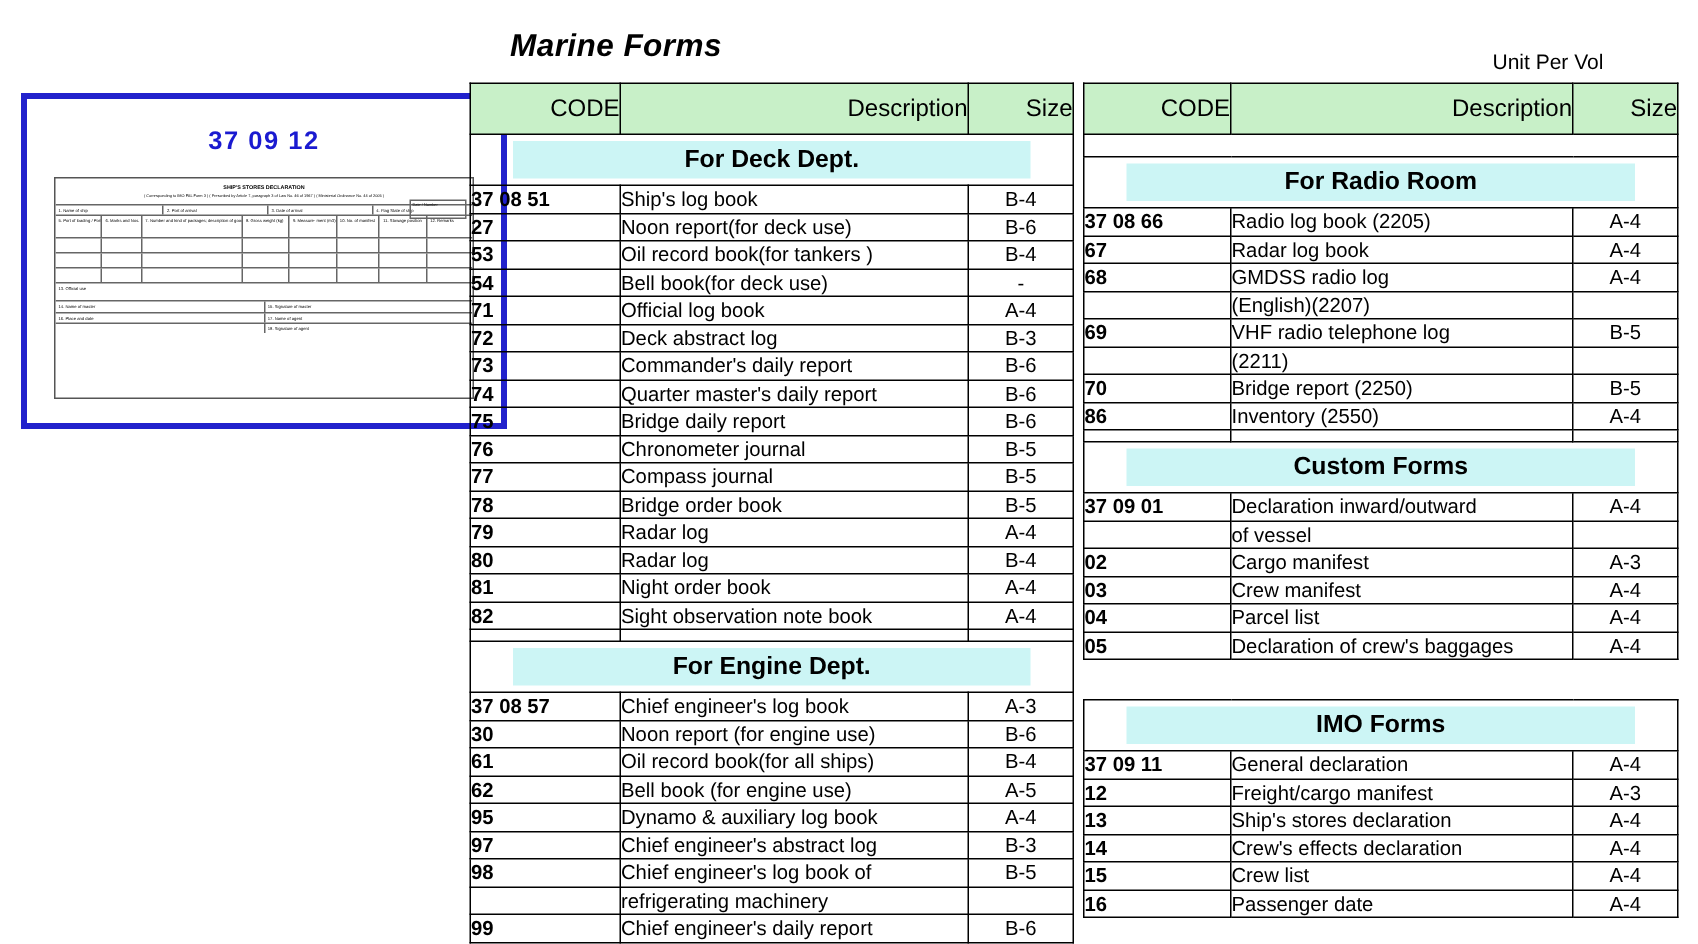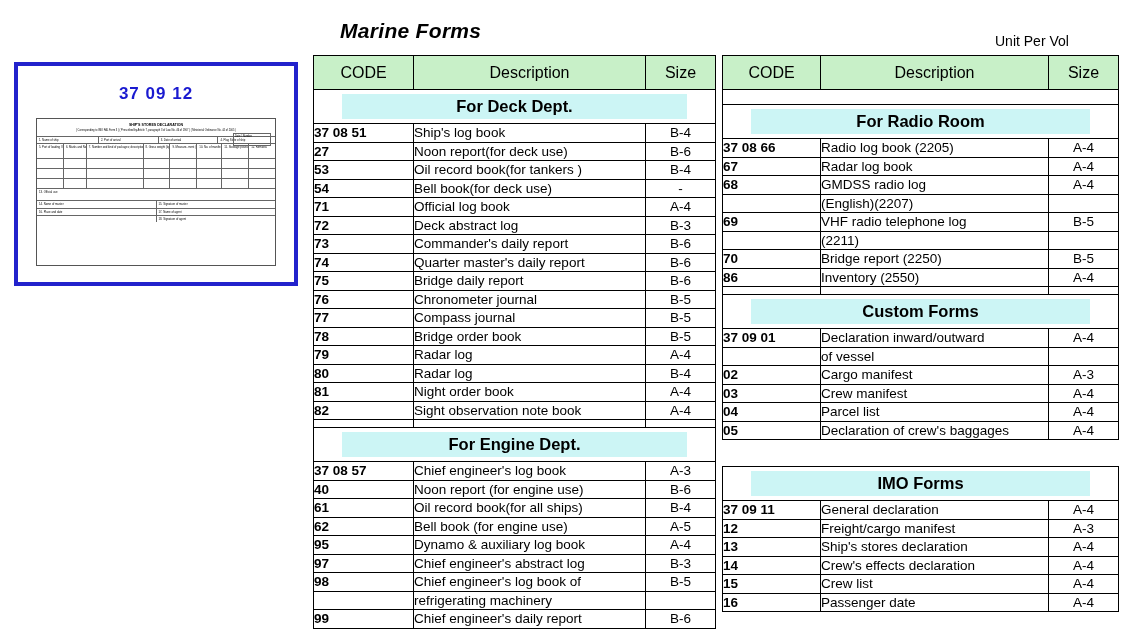--- a/index.html
+++ b/index.html
@@ -14,21 +14,21 @@
     color: #000000;
     position: relative;
     overflow: hidden;
   }
 
   
   .product-panel {
     position: absolute;
     left: 14px;
     top: 62px;
-    width: 284px;
+    width: 324px;
     height: 224px;
     border: 4px solid #2222cc;
     background: #ffffff;
     box-sizing: border-box;
   }
   .product-code {
     text-align: center;
     color: #1a1ad0;
     font-weight: bold;
     font-size: 17px;
@@ -113,21 +113,21 @@
     font-size: 13.5px;
     table-layout: fixed;
   }
   table.cat td, table.cat th {
     border: 1px solid #000000;
     padding: 0;
     vertical-align: middle;
   }
   .hdr td {
     background: #c8f0c8;
-    text-align: center;
+    text-align: right;
     font-size: 16px;
     height: 33px;
     font-weight: normal;
   }
   .section-row td {
     padding: 0;
     border-left: 1px solid #000;
     border-right: 1px solid #000;
     border-top: 1px solid #000;
     border-bottom: 1px solid #000;
@@ -376,21 +376,21 @@
       <td colspan="3">
         <div class="section-band">For Engine Dept.</div>
       </td>
     </tr>
     <tr class="noborder">
         <td class="code-cell">37 08 57</td>
         <td class="desc-cell">Chief engineer's log book</td>
         <td class="size-cell">A-3</td>
       </tr>
     <tr class="noborder">
-        <td class="code-cell">40</td>
+        <td class="code-cell">30</td>
         <td class="desc-cell">Noon report (for engine use)</td>
         <td class="size-cell">B-6</td>
       </tr>
     <tr class="noborder">
         <td class="code-cell">61</td>
         <td class="desc-cell">Oil record book(for all ships)</td>
         <td class="size-cell">B-4</td>
       </tr>
     <tr class="noborder">
         <td class="code-cell">62</td>

